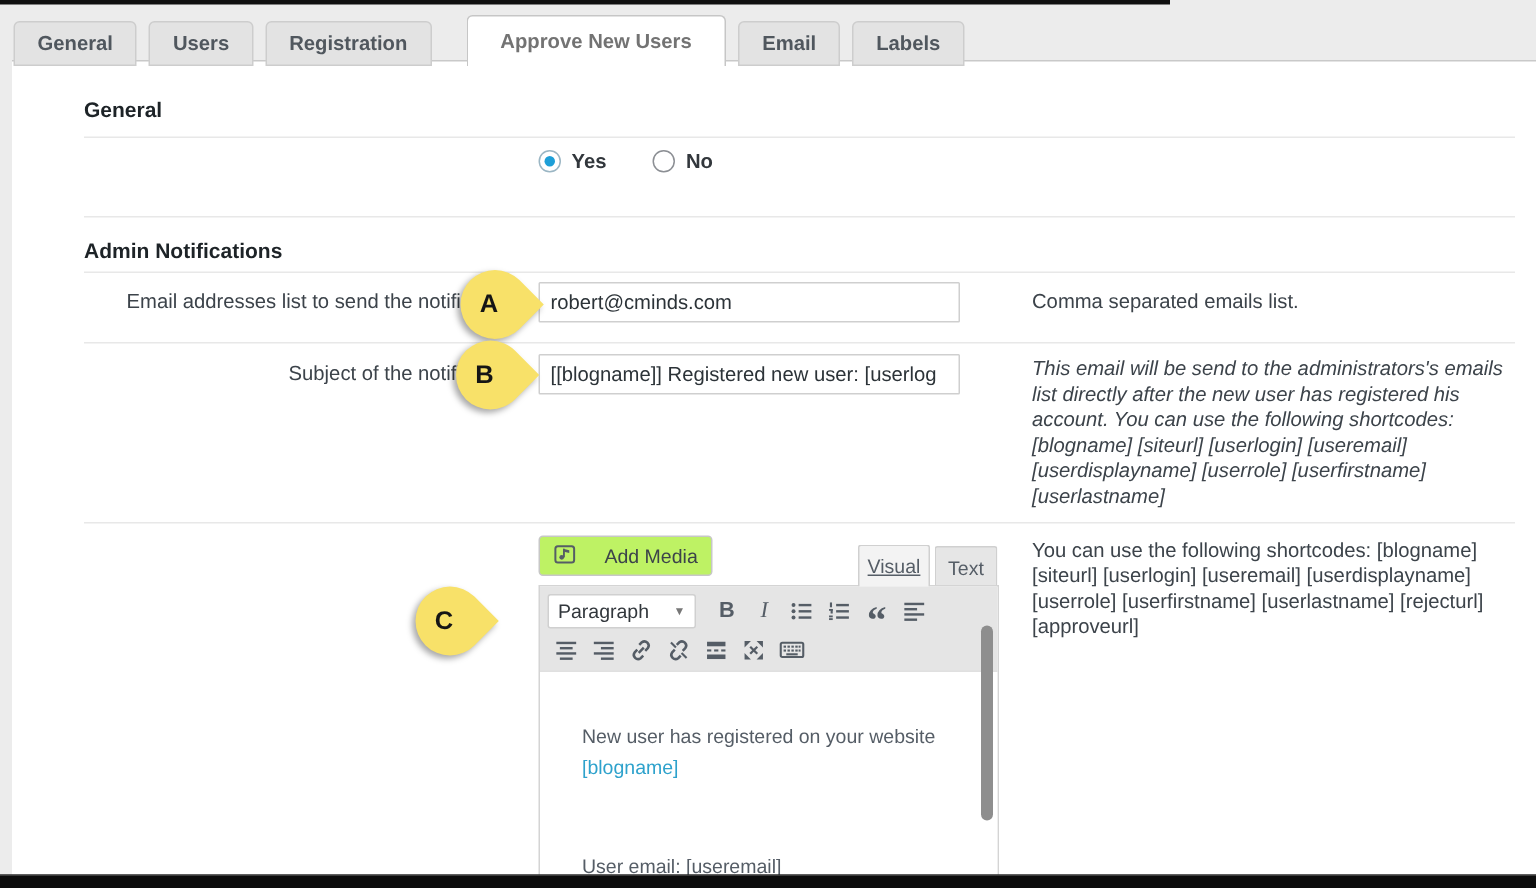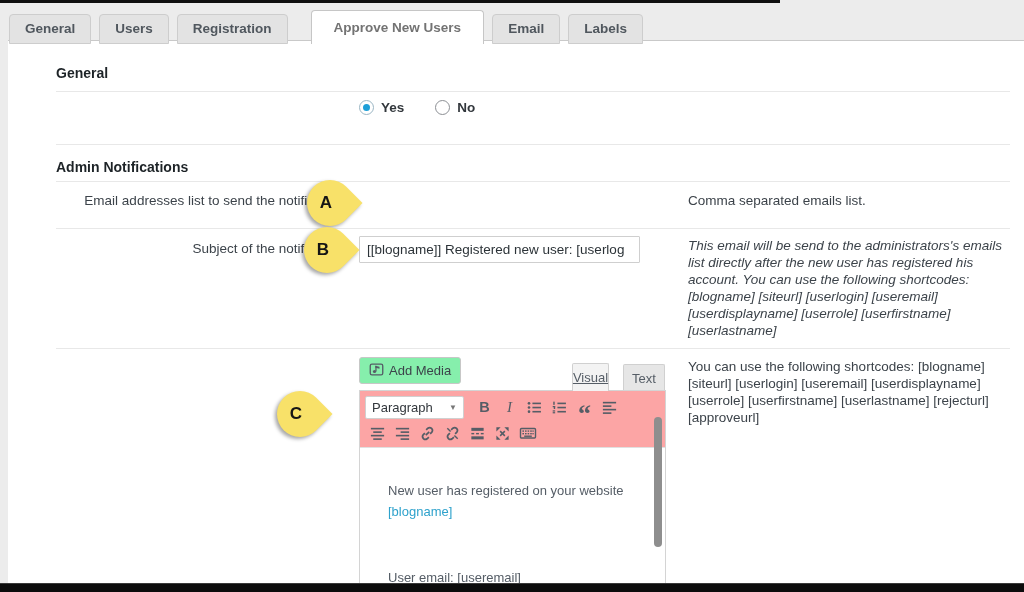--- a/index.html
+++ b/index.html
@@ -33,28 +33,28 @@
 
   
   .marker{position:absolute;width:46px;height:46px;z-index:5;}
   .marker .blob{position:absolute;inset:0;background:#f8e169;border-radius:50% 0 50% 50%;
                 transform:rotate(45deg);box-shadow:0 3px 4px rgba(0,0,0,0.35);}
   .marker .letter{position:absolute;left:0;top:0;width:46px;height:46px;display:flex;align-items:center;justify-content:center;
                   transform:translateX(-4px);font-size:17px;font-weight:600;color:#151515;}
 
   
   .editor{position:absolute;left:351px;top:315px;width:307px;height:229px;}
-  .add-media{position:absolute;left:0;top:1px;height:27px;display:inline-flex;align-items:center;gap:5px;padding:0 9px;
-             background:#86efac;border:1px solid #c7c7c7;border-radius:3px;font-size:13px;color:#3c434a;box-sizing:border-box;cursor:pointer;}
+  .add-media{position:absolute;left:0;top:1px;height:27px;display:inline-flex;align-items:center;gap:19px;padding:0 9px;
+             background:#bef264;border:1px solid #c7c7c7;border-radius:3px;font-size:13px;color:#3c434a;box-sizing:border-box;cursor:pointer;}
   .ed-tab{position:absolute;display:flex;align-items:center;justify-content:center;font-size:13px;color:#555d66;
           border:1px solid #d0d0d0;border-bottom:none;border-radius:2px 2px 0 0;box-sizing:border-box;cursor:pointer;}
-  .ed-tab.visual{left:213px;top:7px;width:37px;height:28px;background:#f3f3f3;z-index:2;text-decoration:underline;}
+  .ed-tab.visual{left:213px;top:7px;width:48px;height:28px;background:#f3f3f3;z-index:2;text-decoration:underline;}
   .ed-tab.text{left:264px;top:8px;width:42px;height:27px;background:#e6e6e6;}
   .editor-box{position:absolute;left:0;top:34px;width:307px;height:195px;border:1px solid #d4d4d4;background:#fff;box-sizing:border-box;overflow:hidden;}
-  .toolbar{height:57px;background:#fca5a5;border-bottom:1px solid #e0e0e0;padding:3px 0 0 5px;box-sizing:border-box;}
+  .toolbar{height:57px;background:#e5e5e5;border-bottom:1px solid #e0e0e0;padding:3px 0 0 5px;box-sizing:border-box;}
   .tb-row{display:flex;align-items:center;height:26px;}
   .fmt-select{width:99px;height:23px;background:#fff;border:1px solid #d0d0d0;border-radius:2px;display:flex;align-items:center;
               justify-content:space-between;padding:0 6px;font-size:13px;color:#32373c;box-sizing:border-box;margin-right:8px;cursor:pointer;}
   .caret{font-size:8px;color:#777;}
   .tbtn{width:25px;height:23px;display:flex;align-items:center;justify-content:center;color:#555d66;cursor:pointer;}
   .tbtn svg{display:block;}
   .b-glyph{font-weight:bold;font-size:14.5px;}
   .i-glyph{font-family:"Liberation Serif","DejaVu Serif",serif;font-style:italic;font-size:15px;}
   .q-glyph{font-family:"Liberation Serif","DejaVu Serif",serif;font-weight:bold;font-size:26px;line-height:8px;padding-top:14px;color:#555d66;}
   .ed-content{position:relative;height:138px;background:#fff;}
@@ -94,20 +94,21 @@
         <span class="radio"></span>
         <span class="radio-label">No</span>
       </div>
     </div>
 
     <div class="divider" style="top:103px;"></div>
     <div class="h-section" style="top:118px;">Admin Notifications</div>
     <div class="divider" style="top:140px;"></div>
 
     <div class="form-label" style="top:152px;">Email addresses list to send the notification:</div>
+    <input class="text-input" style="top: 147px;" value="robert@cminds.com">
     <div class="help" style="top:151px;">Comma separated emails list.</div>
     <div class="divider" style="top:187px;"></div>
 
     <div class="form-label" style="top:200px;">Subject of the notification:</div>
     <input class="text-input" style="top: 195px;" value="[[blogname]] Registered new user: [userlog">
     <div class="help" style="top:196px;font-style:italic;">This email will be send to the administrators's emails list directly after the new user has registered his account. You can use the following shortcodes: [blogname] [siteurl] [userlogin] [useremail] [userdisplayname] [userrole] [userfirstname] [userlastname]</div>
     <div class="divider" style="top:307px;"></div>
 
     <div class="help" style="top:317px;">You can use the following shortcodes: [blogname] [siteurl] [userlogin] [useremail] [userdisplayname] [userrole] [userfirstname] [userlastname] [rejecturl] [approveurl]</div>
 

